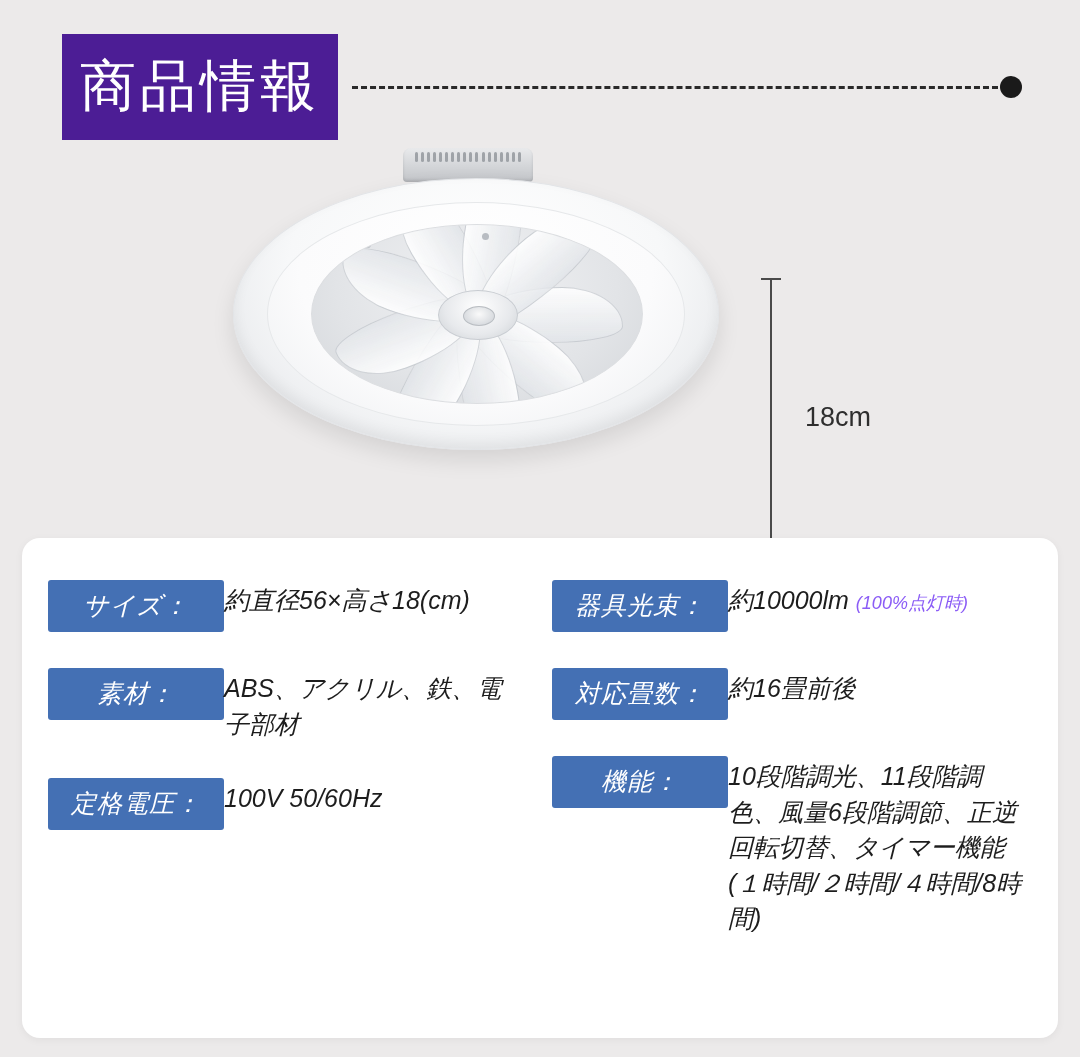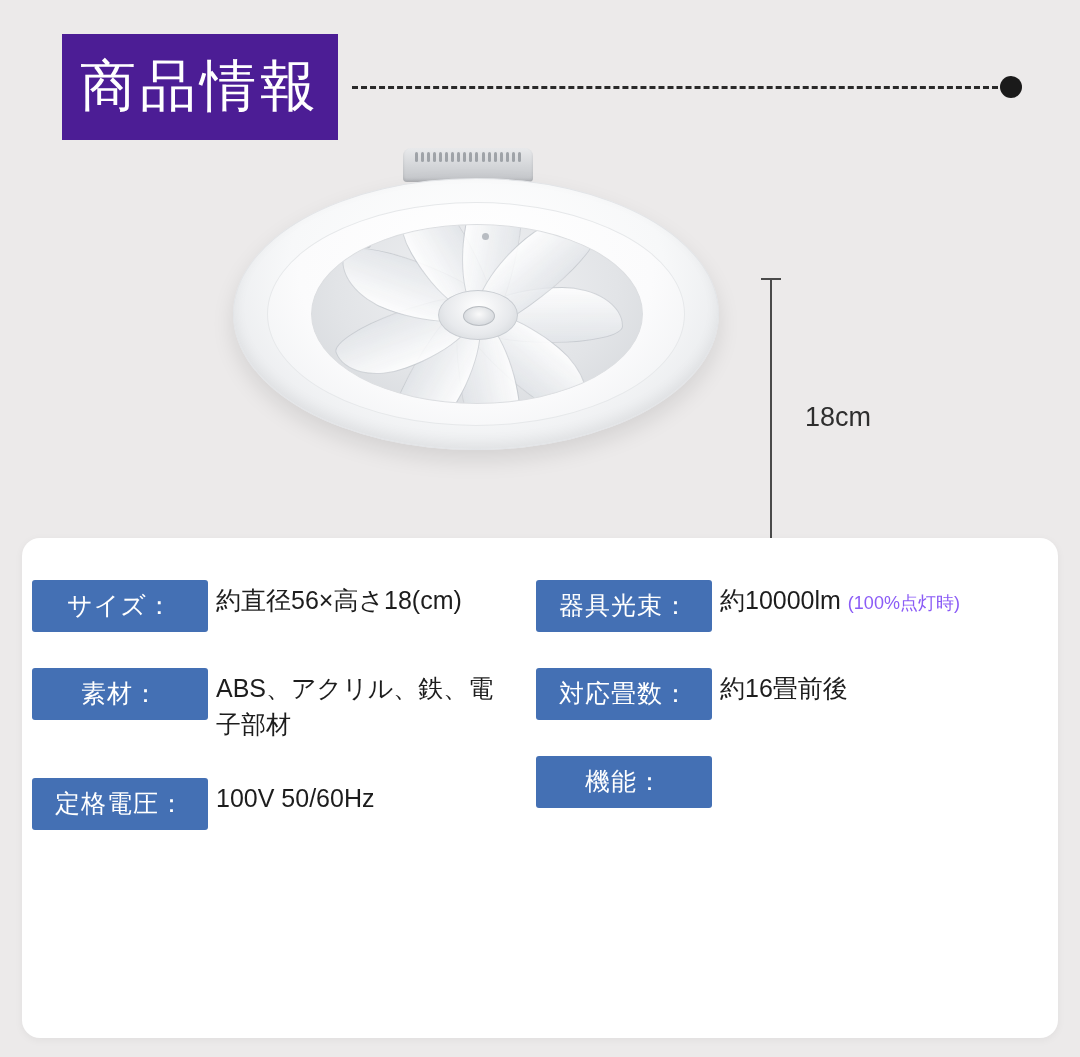--- a/index.html
+++ b/index.html
@@ -241,25 +241,26 @@
     left: 22px;
     top: 538px;
     width: 1036px;
     height: 500px;
     background: #ffffff;
     border-radius: 18px;
     box-shadow: 0 2px 8px rgba(0,0,0,.05);
   }
   .spec-grid {
     position: absolute;
-    left: 10px;
+    left: 26px;
     top: 42px;
     width: 992px;
     display: flex;
     gap: 16px;
+    font-style: italic;
   }
   .spec-col {
     width: 496px;
   }
   .spec-row {
     display: flex;
     align-items: flex-start;
     margin-bottom: 36px;
   }
   .spec-label {
@@ -272,21 +273,21 @@
     padding: 13px 0 14px 0;
     text-align: center;
     border-radius: 3px;
     letter-spacing: 1px;
     box-sizing: border-box;
   }
   .spec-value {
     font-size: 25px;
     color: #1d1d1d;
     line-height: 1.42;
-    padding-left: 8px;
+    padding-left: 0;
     padding-top: 3px;
   }
   .spec-value .sub {
     font-size: 18px;
     color: #8b5cf6;
   }
   .spec-col-right .spec-label { width: 176px; }
 </style>
 </head>
 <body>
@@ -383,20 +384,21 @@
           </div>
         </div>
 
         <div class="spec-row">
           <div class="spec-label">対応畳数：</div>
           <div class="spec-value">約16畳前後</div>
         </div>
 
         <div class="spec-row">
           <div class="spec-label">機能：</div>
+          <div class="spec-value" style="width:300px;">10段階調光、11段階調色、風量6段階調節、正逆回転切替、タイマー機能 (１時間/２時間/４時間/8時間)</div>
         </div>
 
       </div>
 
     </div>
   </div>
 
 </div>
 
 </body></html>

